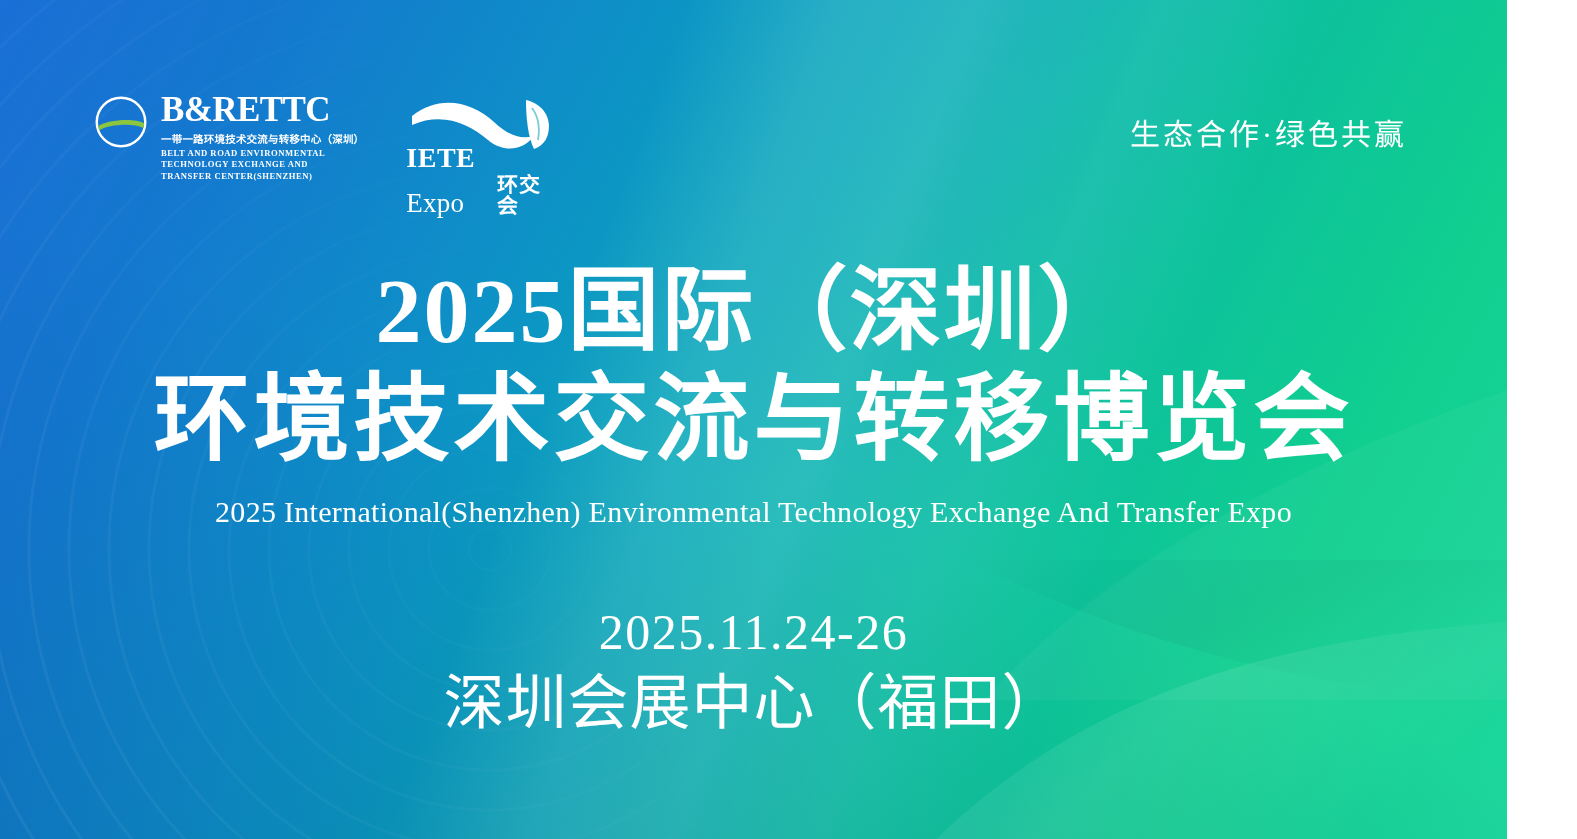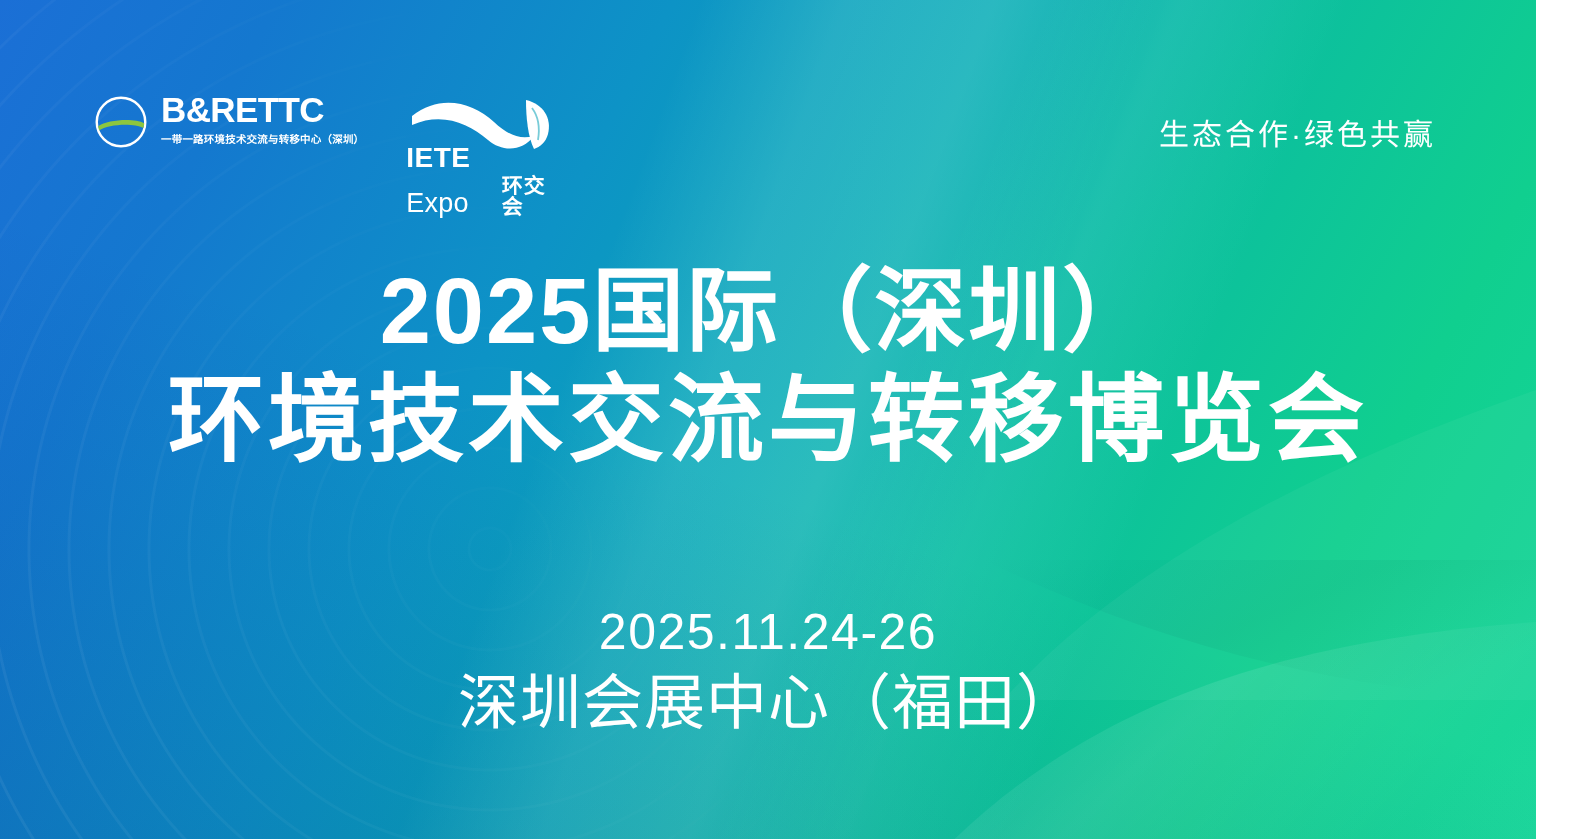--- a/index.html
+++ b/index.html
@@ -6,31 +6,30 @@
   html, body {
     margin: 0;
     padding: 0;
     background: #ffffff;
   }
   #banner {
     position: relative;
     width: 1507px;
     height: 839px;
     overflow: hidden;
-    font-family: Liberation Sans, sans-serif;
+    font-family: Liberation Serif, serif;
     
     background: linear-gradient(118deg,
                 #1b6fd6 0%,
                 #1478cf 14%,
                 #0d93c6 34%,
                 #08a8b6 50%,
                 #0cbf9e 66%,
                 #10cf8f 82%,
                 #18d79a 100%);
-    padding-left: 29px;
     -webkit-font-smoothing: antialiased;
   }
 
   
   .bg-layer {
     position: absolute;
     inset: 0;
     pointer-events: none;
   }
   
@@ -258,20 +257,21 @@
     <div class="logos">
 
       <div class="brettc">
         <svg class="brettc-mark" viewBox="0 0 60 60" aria-hidden="true">
           <circle cx="30" cy="30" r="26" fill="none" stroke="#ffffff" stroke-width="2.6"></circle>
           <path d="M5.5,34.5 C16,27.5 44,25.5 55,31.5 L54,36.5 C43,30.5 16,32.5 6.5,39 Z" fill="#8cc63f"></path>
         </svg>
         <div class="brettc-text">
           <div class="brettc-word">B&amp;RETTC</div>
           <div class="brettc-cn">一带一路环境技术交流与转移中心（深圳）</div>
+          <div class="brettc-en">BELT AND ROAD ENVIRONMENTAL TECHNOLOGY EXCHANGE AND TRANSFER CENTER(SHENZHEN)</div>
         </div>
       </div>
 
       <div class="iete">
         <svg class="iete-art" viewBox="0 0 146 66" aria-hidden="true">
           <path d="M2,24 C30,2 62,10 84,30 C98,43 110,48 124,44 C112,60 92,60 78,48 C58,31 32,20 2,33 Z" fill="#ffffff"></path>
           <path d="M116,8 C133,12 142,26 138,42 C136,50 130,55 124,57 C118,45 116,26 116,8 Z" fill="#ffffff"></path>
           <path d="M122,16 C128,24 130,36 128,48" fill="none" stroke="#0aa3b8" stroke-width="1.8" opacity="0.55"></path>
         </svg>
         <div class="iete-words">
@@ -284,20 +284,21 @@
       </div>
 
     </div>
 
     <div class="slogan">生态合作·绿色共赢</div>
   </div>
 
   <div class="main">
     <div class="title-cn-1">2025国际（深圳）</div>
     <div class="title-cn-2">环境技术交流与转移博览会</div>
+    <div class="title-en">2025 International(Shenzhen) Environmental Technology Exchange And Transfer Expo</div>
   </div>
 
   <div class="info">
     <div class="info-date">2025.11.24-26</div>
     <div class="info-venue">深圳会展中心（福田）</div>
   </div>
 
 </div>
 
 </body></html>

